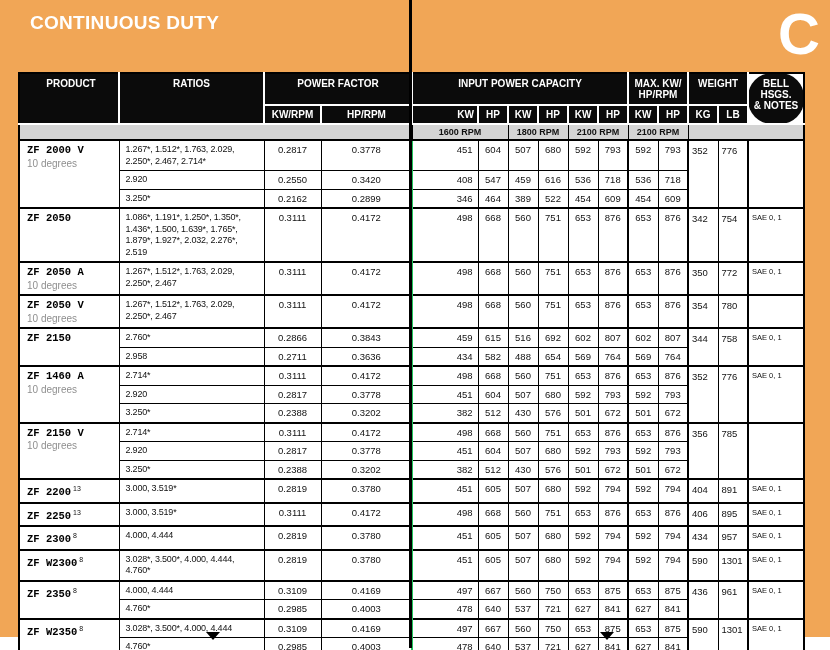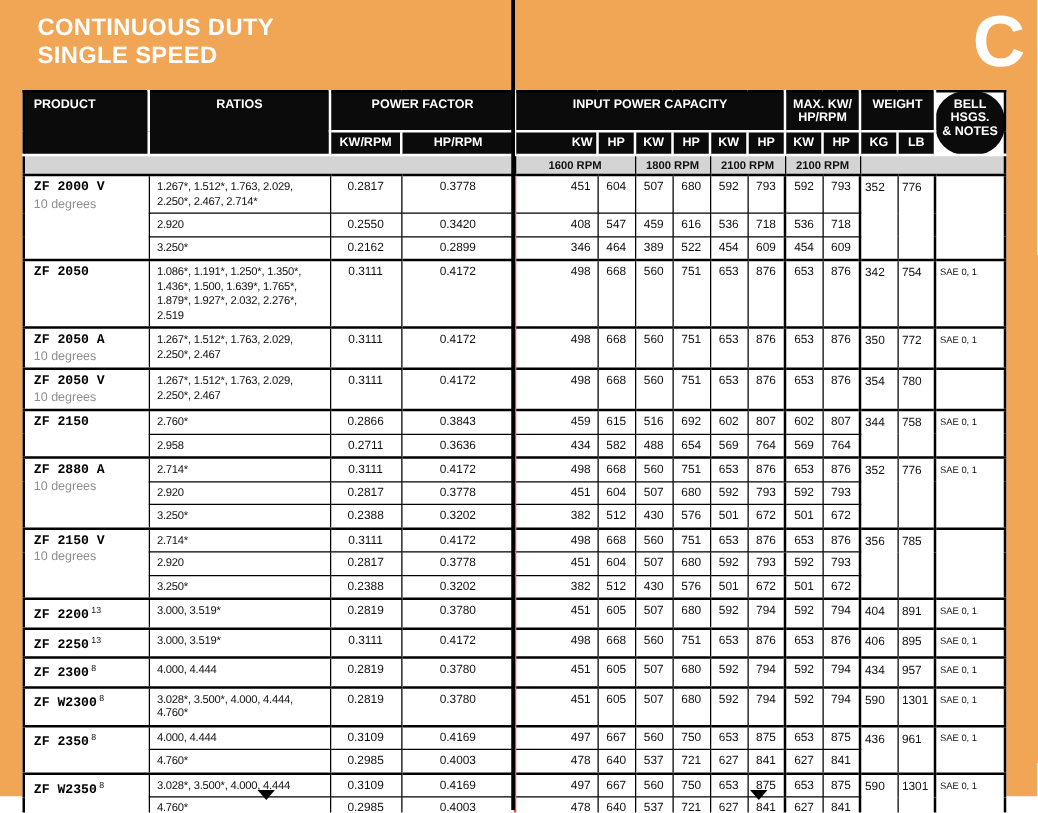--- a/index.html
+++ b/index.html
@@ -24,57 +24,56 @@
   .table-wrap{position:absolute;left:18px;top:72px;width:787px;}
   table{border-collapse:collapse;table-layout:fixed;width:785px;background:#fff;
     border:2px solid #000;border-bottom:3px solid #000;}
 
   thead th{background:var(--header-bg);color:#fff;font-size:10px;font-weight:bold;
     border:2px solid #fff;padding:4px 3px;vertical-align:top;line-height:11px;}
   thead tr:first-child th{border-top:none;}
   thead th:first-child{border-left:none;}
   thead th.last{border-right:none;border-radius:24px;}
   thead tr.subhead th{vertical-align:middle;padding:3px 3px;}
-  th.al{text-align:left;padding-left:7px;}
+  th.al{text-align:center;padding-left:7px;}
   th.ac{}
   th.ar{text-align:right;padding-right:5px;}
   .prewrap{white-space:pre-line;}
 
   tr.grayband td{background:var(--gray-band);border:1px solid #000;font-size:9px;
     font-weight:bold;color:#111;text-align:center;padding:2px;line-height:10px;}
 
   tbody td{border:1px solid #000;vertical-align:top;font-size:9.5px;line-height:11.5px;
     padding:3px 3px;color:#111;}
   tbody tr.gfirst td{border-top:2px solid #000;}
   td.product{padding:3px 3px 3px 7px;}
   .pname{font-weight:bold;font-size:10.5px;color:#000;font-family:Liberation Mono, monospace;}
   sup.psup{font-size:7px;}
   .psub{color:#8f8f8f;font-size:10px;margin-top:1px;}
   td.ratios{font-size:9px;letter-spacing:-.2px;padding:3px 4px 3px 6px;}
   td.pf{text-align:center;}
   td.num{text-align:center;}
-  td.kw1{text-align:right;padding-right:5px;border-left:2px solid #ef4444;}
+  td.kw1{text-align:right;padding-right:5px;border-left:2px solid #22c55e;}
   td.b2{border-left:2px solid #000;}
   td.wt{text-align:left;padding-top:4px;}
   td.note{font-size:7.5px;padding:4px 3px;line-height:9px;}
 
   .cont-arrow{position:absolute;width:0;height:0;border-left:7px solid transparent;
     border-right:7px solid transparent;border-top:8px solid #000;z-index:6;}
   .arrow-1{left:206px;top:632px;}
   .arrow-2{left:600px;top:632px;}
 </style>
 </head>
 <body>
 
 <div class="canvas">
 
   <div class="top-band">
     <div class="page-title">
       <div>CONTINUOUS DUTY</div>
-      <div>SINGLE SPEED</div>
     </div>
     <div class="section-letter">C</div>
   </div>
 
   <div class="left-strip"></div>
   <div class="right-strip"></div>
 
   <div class="table-wrap">
     <table>
       <colgroup>
@@ -248,21 +247,21 @@
             <td class="num kw1">434</td>
             <td class="num">582</td>
             <td class="num">488</td>
             <td class="num">654</td>
             <td class="num">569</td>
             <td class="num">764</td>
             <td class="num b2">569</td>
             <td class="num">764</td>
           </tr>
           <tr class="gfirst">
-            <td class="product" rowspan="3"><span class="pname">ZF 2880 A</span><div class="psub">10 degrees</div></td>
+            <td class="product" rowspan="3"><span class="pname">ZF 1460 A</span><div class="psub">10 degrees</div></td>
             <td class="ratios">2.714*</td>
             <td class="pf">0.3111</td>
             <td class="pf">0.4172</td>
             <td class="num kw1">498</td>
             <td class="num">668</td>
             <td class="num">560</td>
             <td class="num">751</td>
             <td class="num">653</td>
             <td class="num">876</td>
             <td class="num b2">653</td>

